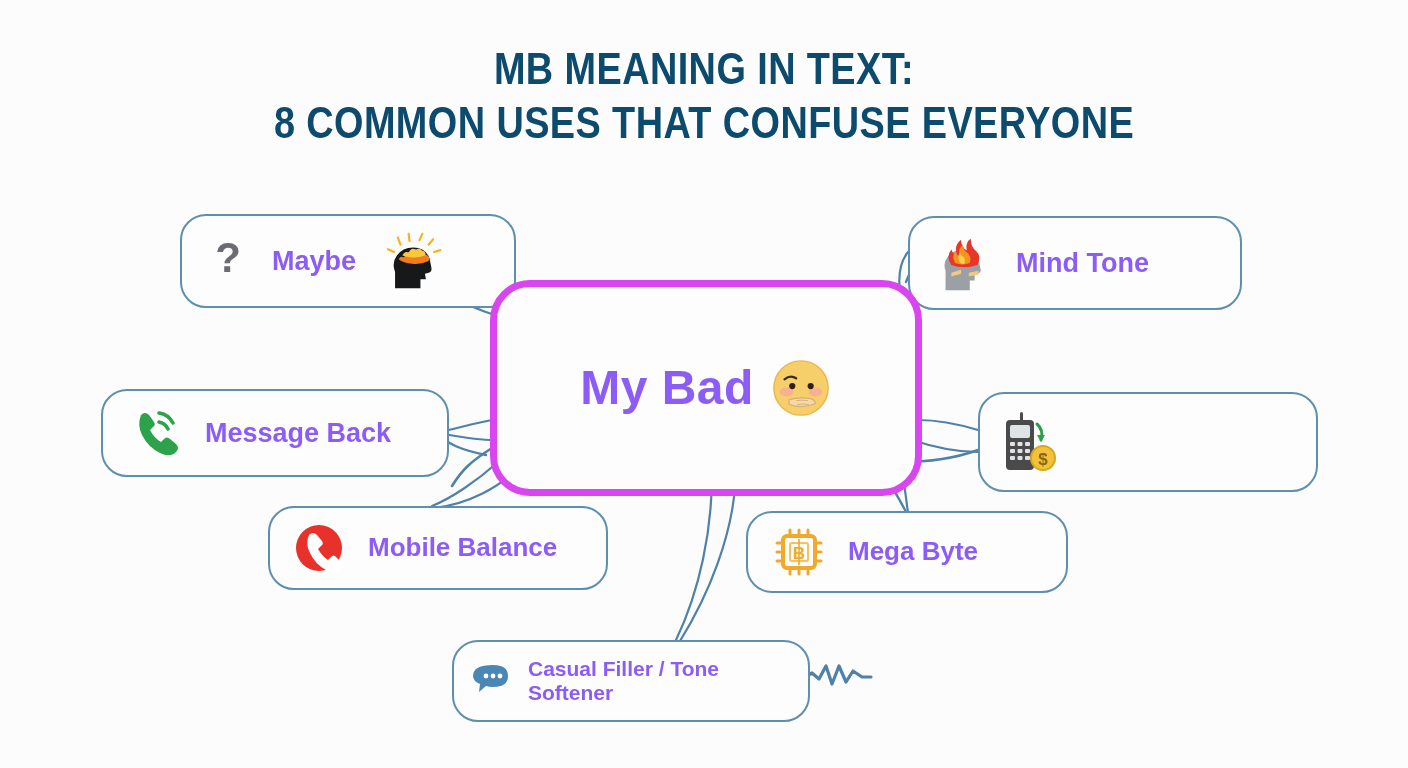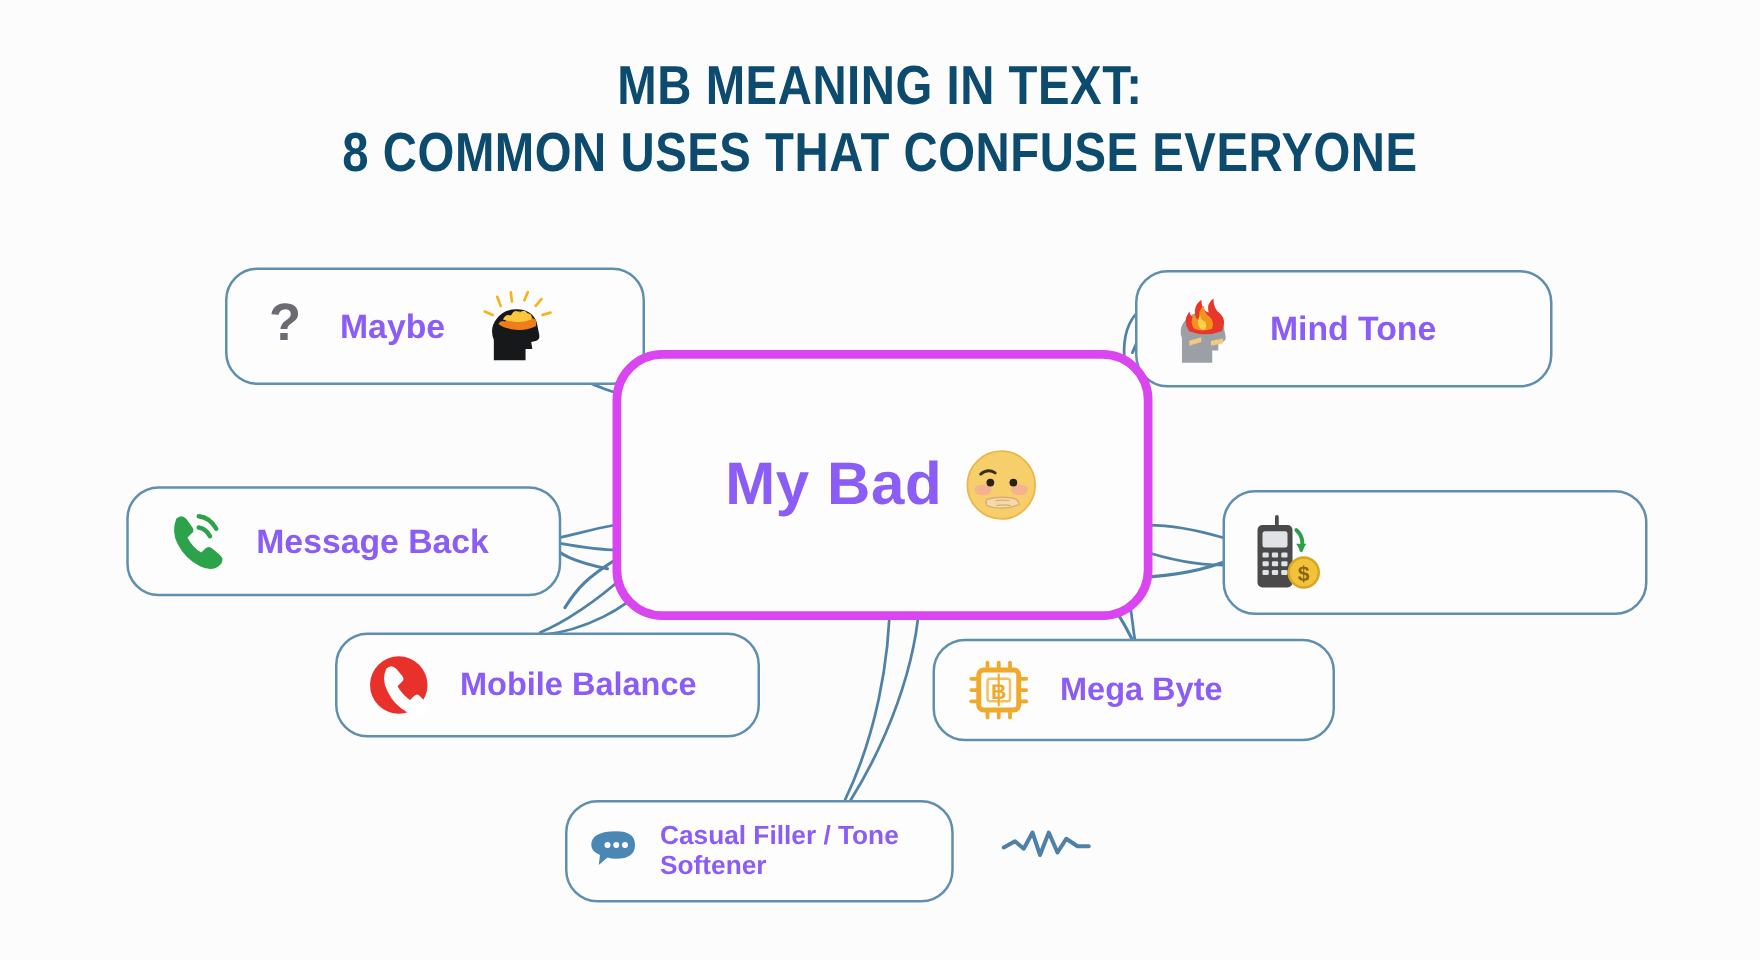--- a/index.html
+++ b/index.html
@@ -154,21 +154,21 @@
     height: 82px;
     padding: 0 18px 0 26px;
     text-align: center;
   }
   #bubble-mega .label { font-size: 26px; margin-left: 24px; }
 
   
   #bubble-casual {
     left: 452px;
     top: 640px;
-    width: 311px;
+    width: 358px;
     height: 82px;
     padding: 0 14px 0 18px;
   }
   #bubble-casual .label { font-size: 21px; margin-left: 14px; }
 
   
   #squiggle {
     position: absolute;
     left: 800px;
     top: 658px;

